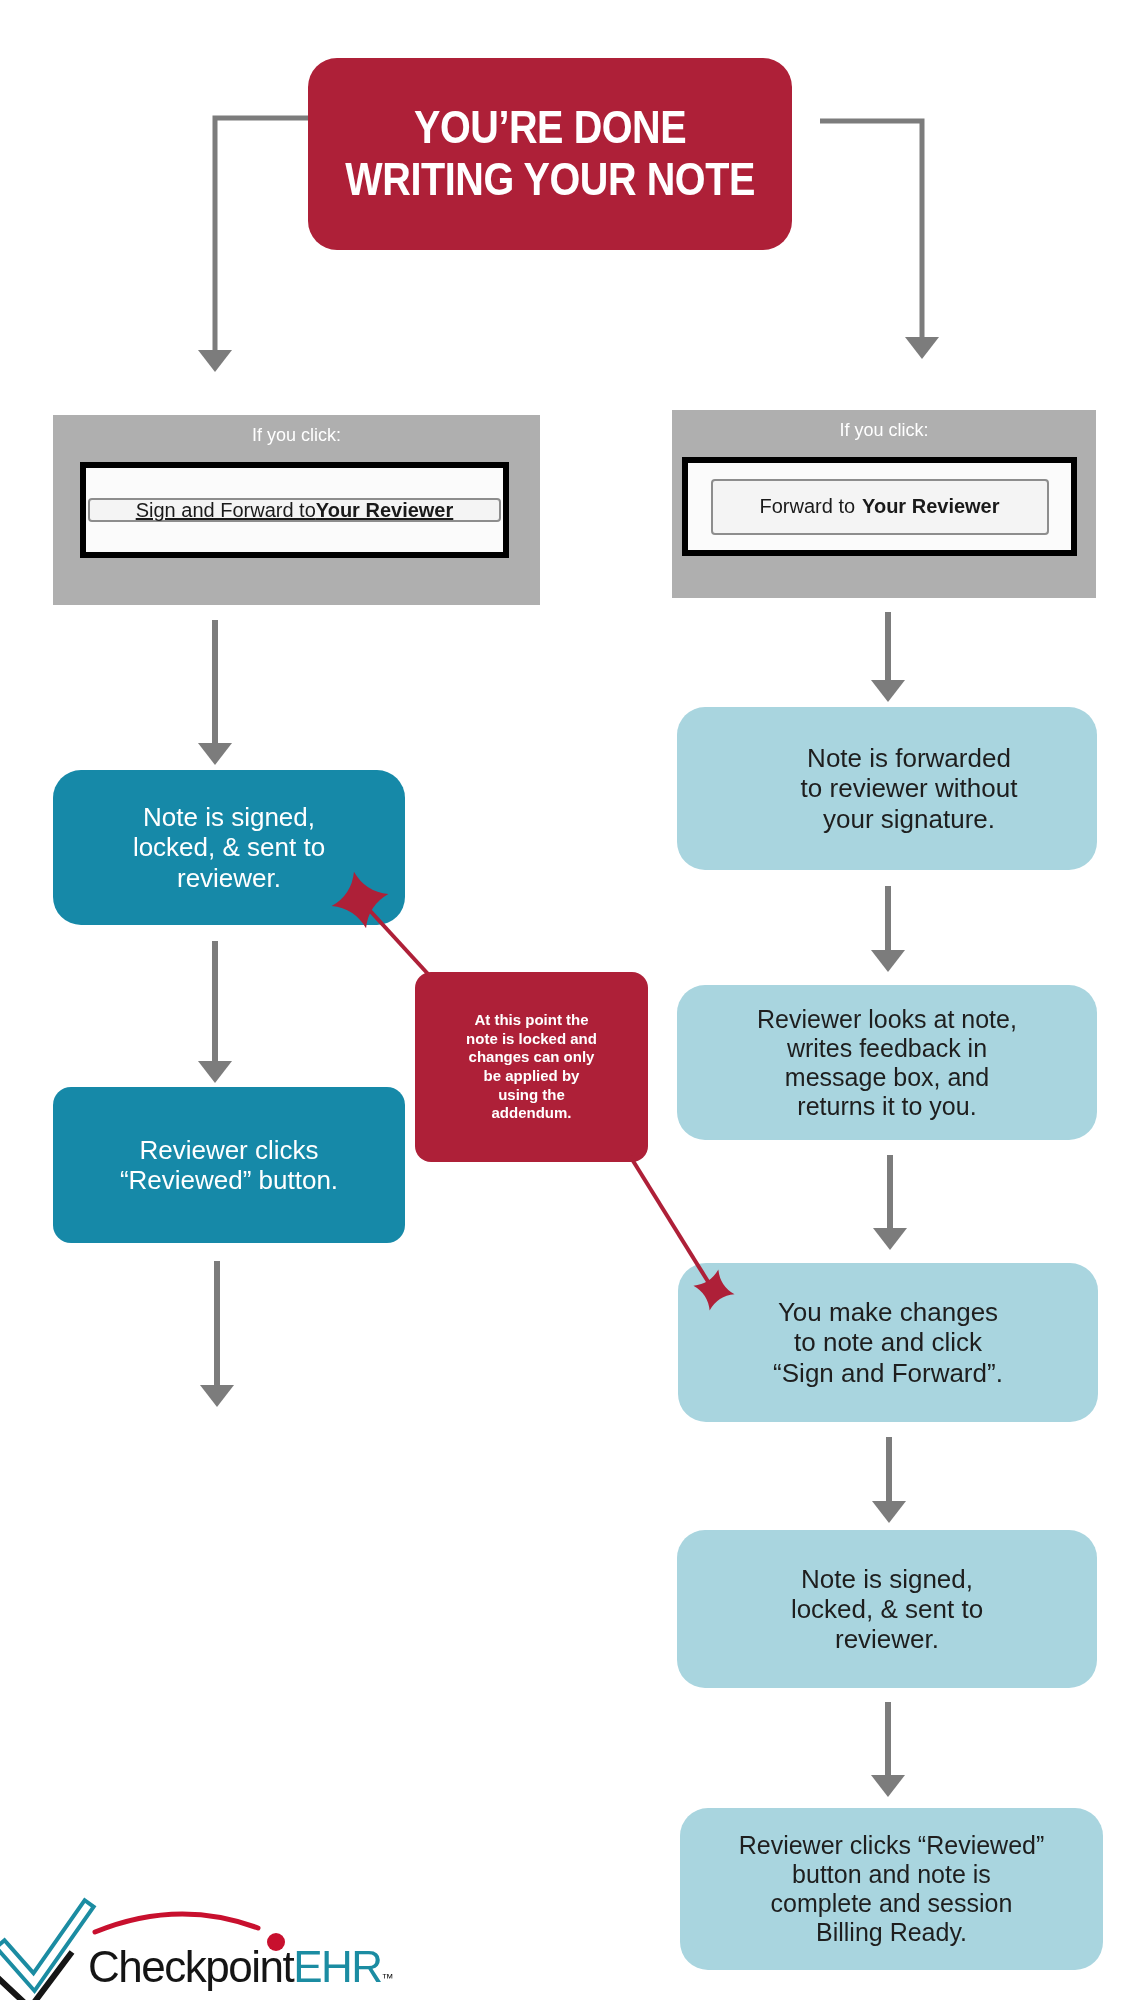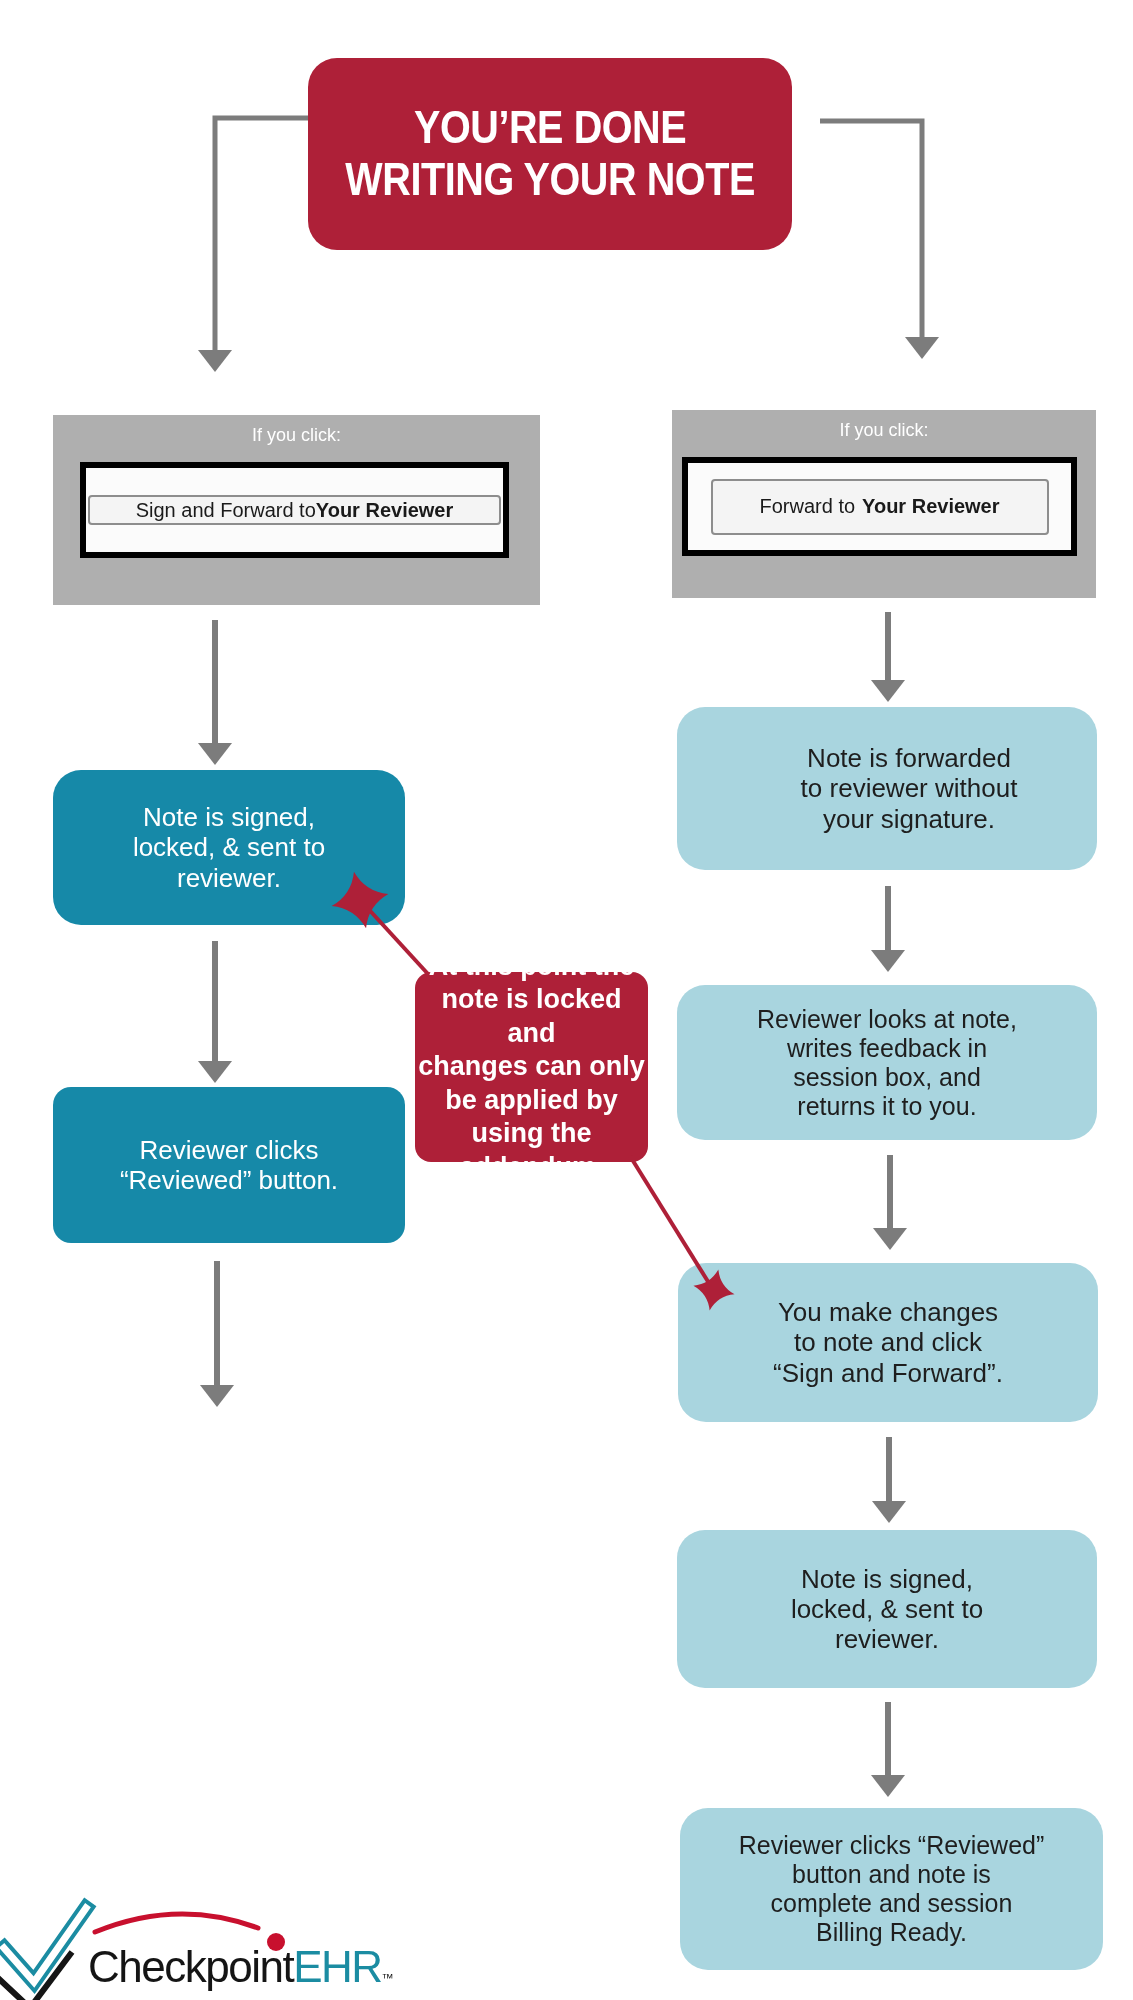--- a/index.html
+++ b/index.html
@@ -40,21 +40,21 @@
     position:absolute;border-radius:28px;box-sizing:border-box;
     display:flex;align-items:center;justify-content:center;
     text-align:center;white-space:pre-line;font-size:26px;line-height:1.16;
   }
   .teal{background:var(--teal);color:#ffffff;}
   .blue{background:var(--light-blue);color:var(--dark-text);}
   .callout{
     position:absolute;left:415px;top:972px;width:233px;height:190px;
     background:var(--red);border-radius:16px;box-sizing:border-box;
     display:flex;align-items:center;justify-content:center;
-    color:#fff;font-weight:bold;font-size:27px;line-height:1.24;
+    color:#fff;font-weight:bold;font-size:15px;line-height:1.24;
     text-align:center;white-space:pre-line;
   }
   
   #overlay{position:absolute;left:0;top:0;pointer-events:none;}
   .elbow{stroke:var(--arrow-gray);stroke-width:5;fill:none;}
   .arrow-line{stroke:var(--arrow-gray);stroke-width:6;fill:none;}
   .arrow-head{fill:var(--arrow-gray);}
   .red-line{stroke:var(--red);stroke-width:4;}
   .star{fill:var(--red);}
   
@@ -75,21 +75,21 @@
 <div id="canvas">
 
   <div class="red-title">
     <span class="condensed">YOU’RE DONE
 WRITING YOUR NOTE</span>
   </div>
 
   <div class="gray-box" style="left:53px;top:415px;width:487px;height:190px;">
     <div class="click-label">If you click:</div>
     <div class="screenshot-panel" style="left:27px;top:47px;width:429px;height:96px;">
-      <div class="ehr-button" style="width:413px;height:30px;">
+      <div class="ehr-button" style="width:413px;height:24px;text-decoration:underline;">
         <span>Sign and Forward to </span>
           <b>Your Reviewer</b>
       </div>
     </div>
   </div>
 
   <div class="gray-box" style="left:672px;top:410px;width:424px;height:188px;">
     <div class="click-label">If you click:</div>
     <div class="screenshot-panel" style="left:10px;top:47px;width:395px;height:99px;">
       <div class="ehr-button gapped" style="width:338px;height:56px;">
@@ -110,21 +110,21 @@
   </div>
 
   <div class="step blue" style="left:677px;top:707px;width:420px;height:163px;padding-left:44px;">
     <span>Note is forwarded
 to reviewer without
 your signature.</span>
   </div>
   <div class="step blue" style="left:677px;top:985px;width:420px;height:155px;font-size:25px;">
     <span>Reviewer looks at note,
 writes feedback in
-session box, and
+message box, and
 returns it to you.</span>
   </div>
   <div class="step blue" style="left:678px;top:1263px;width:420px;height:159px;">
     <span>You make changes
 to note and click
 “Sign and Forward”.</span>
   </div>
   <div class="step blue" style="left:677px;top:1530px;width:420px;height:158px;">
     <span>Note is signed,
 locked, &amp; sent to

